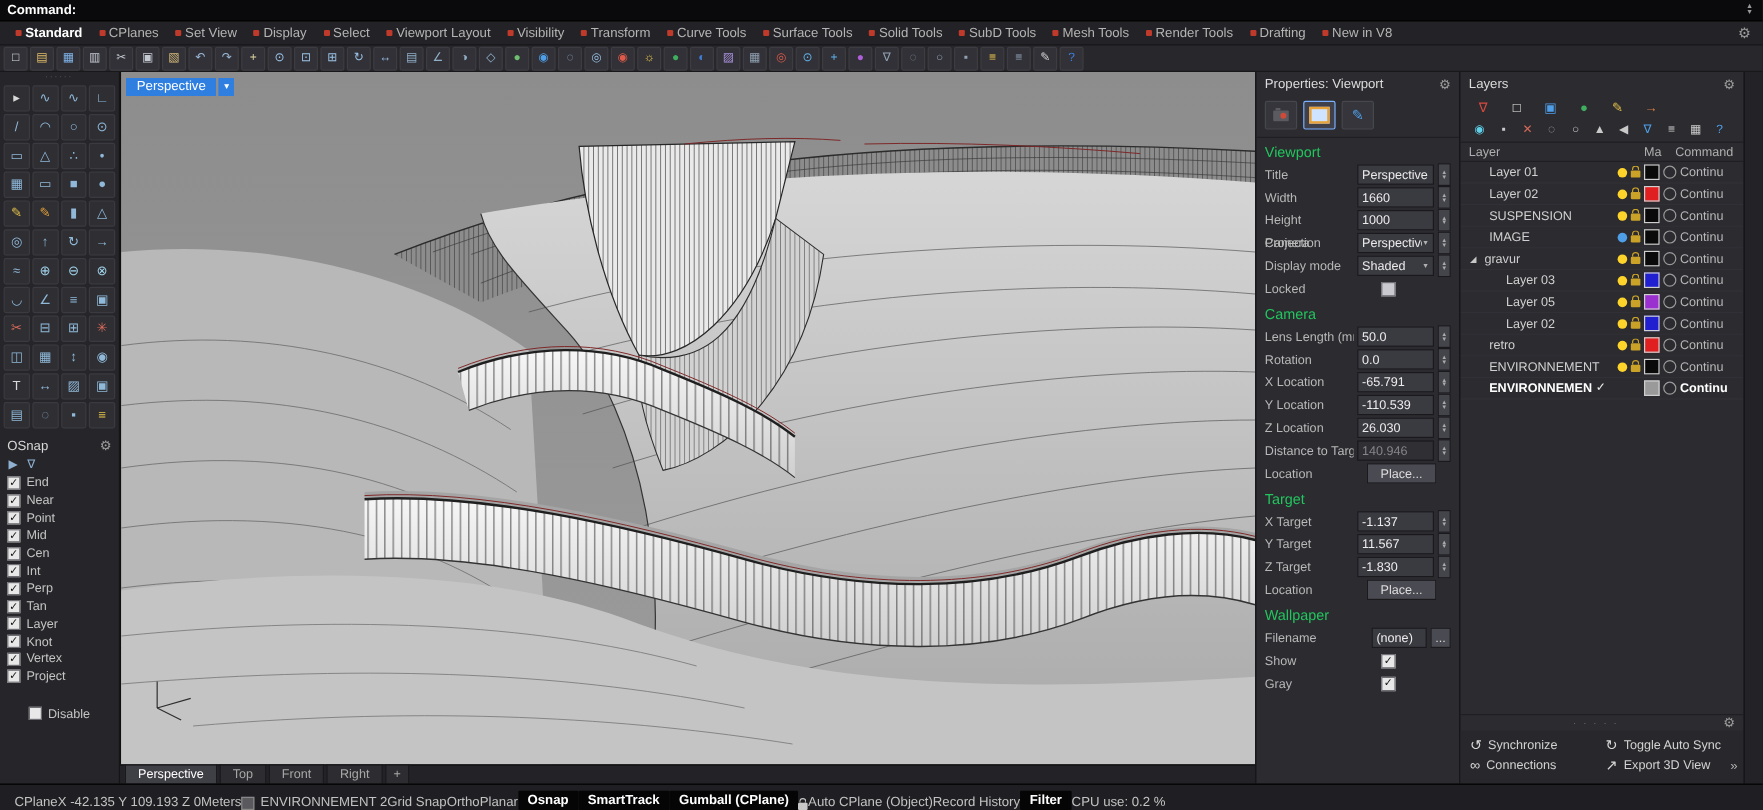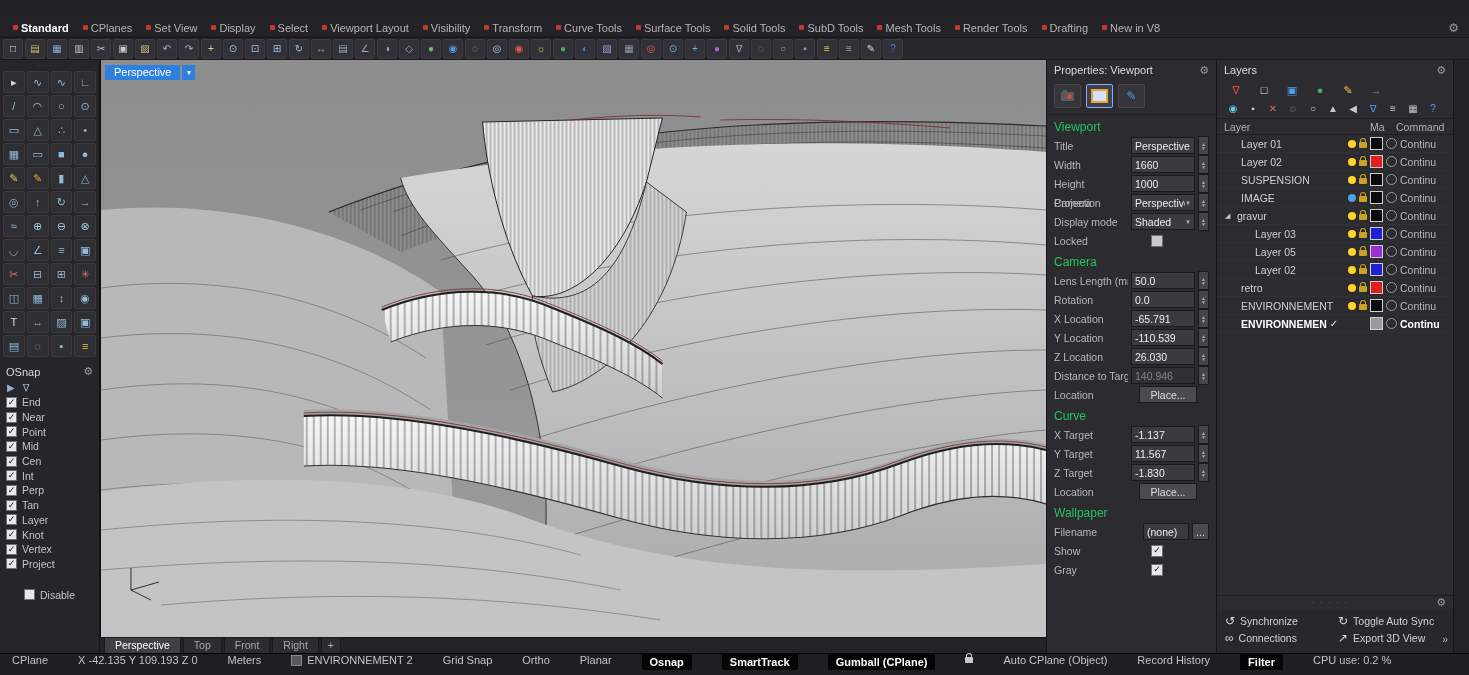--- a/index.html
+++ b/index.html
@@ -136,34 +136,41 @@
   .lbtns{position:relative;display:grid;grid-template-columns:1fr 1fr;gap:3px 6px;padding:5px 8px 8px;
          background:#28282c;flex:none;}
   .lbtn{display:flex;align-items:center;gap:5px;color:#d2d2d2;font-size:10.5px;white-space:nowrap;}
   .lbtn .ico{font-size:12px;color:#d8d8d8;}
   .more{position:absolute;right:5px;bottom:8px;color:#b0b0b0;font-size:11px;}
 
   .right-strip{left:1453px;top:60px;width:16px;bottom:22px;background:#232327;border-left:1px solid #151518;}
 
   
   .status-bar{left:0;bottom:0;width:1469px;height:22px;background:#1f1f23;border-top:1px solid #000;
-              display:flex;align-items:flex-start;gap:30px;padding:0 12px;font-size:11px;color:#c2c2c2;}
+              display:flex;align-items:flex-end;gap:0;padding:0 12px;font-size:11px;color:#c2c2c2;}
   .pill{background:#050505;color:#fff;font-weight:bold;padding:2px 8px;border-radius:1px;}
   .sb-layer{display:flex;align-items:center;gap:5px;}
   .sb-swatch{width:9px;height:9px;border:1px solid #888;background:#5a5a5e;flex:none;}
   .sb-lock{width:8px;height:6px;background:#c8c8c8;border-radius:1px;position:relative;margin-top:3px;flex:none;}
   .sb-lock::before{content:"";position:absolute;top:-4px;left:1px;width:4px;height:3px;
                    border:1px solid #c8c8c8;border-bottom:none;border-radius:3px 3px 0 0;}
   .sb-cpu{white-space:nowrap;}
 </style>
 </head>
 <body>
 
 <div class="app">
 
+  <div class="abs command-bar">
+    <span class="cmd-label">Command:</span>
+    <span class="cmd-spin">
+      <span>▲</span>
+      <span>▼</span>
+    </span>
+  </div>
 
   <div class="abs menu-bar">
     <div class="menu-items">
 
         <span class="menu-item active">
           <span class="red-mark"></span>
           <span>Standard</span>
         </span>
 
         <span class="menu-item">
@@ -959,21 +966,21 @@
           <i>▲</i>
           <i>▼</i>
         </span>
     </div>
     <div class="prow">
       <span class="plabel">Location</span>
       <span class="pbtn">Place...</span>
       <span style="width:9px;flex:none;"></span>
     </div>
 
-    <div class="psec-title">Curve</div>
+    <div class="psec-title">Target</div>
     <div class="prow">
       <span class="plabel">X Target</span>
       <span class="pinput">
           <span class="val">-1.137</span>
         </span>
       <span class="spin">
           <i>▲</i>
           <i>▼</i>
         </span>
     </div>

